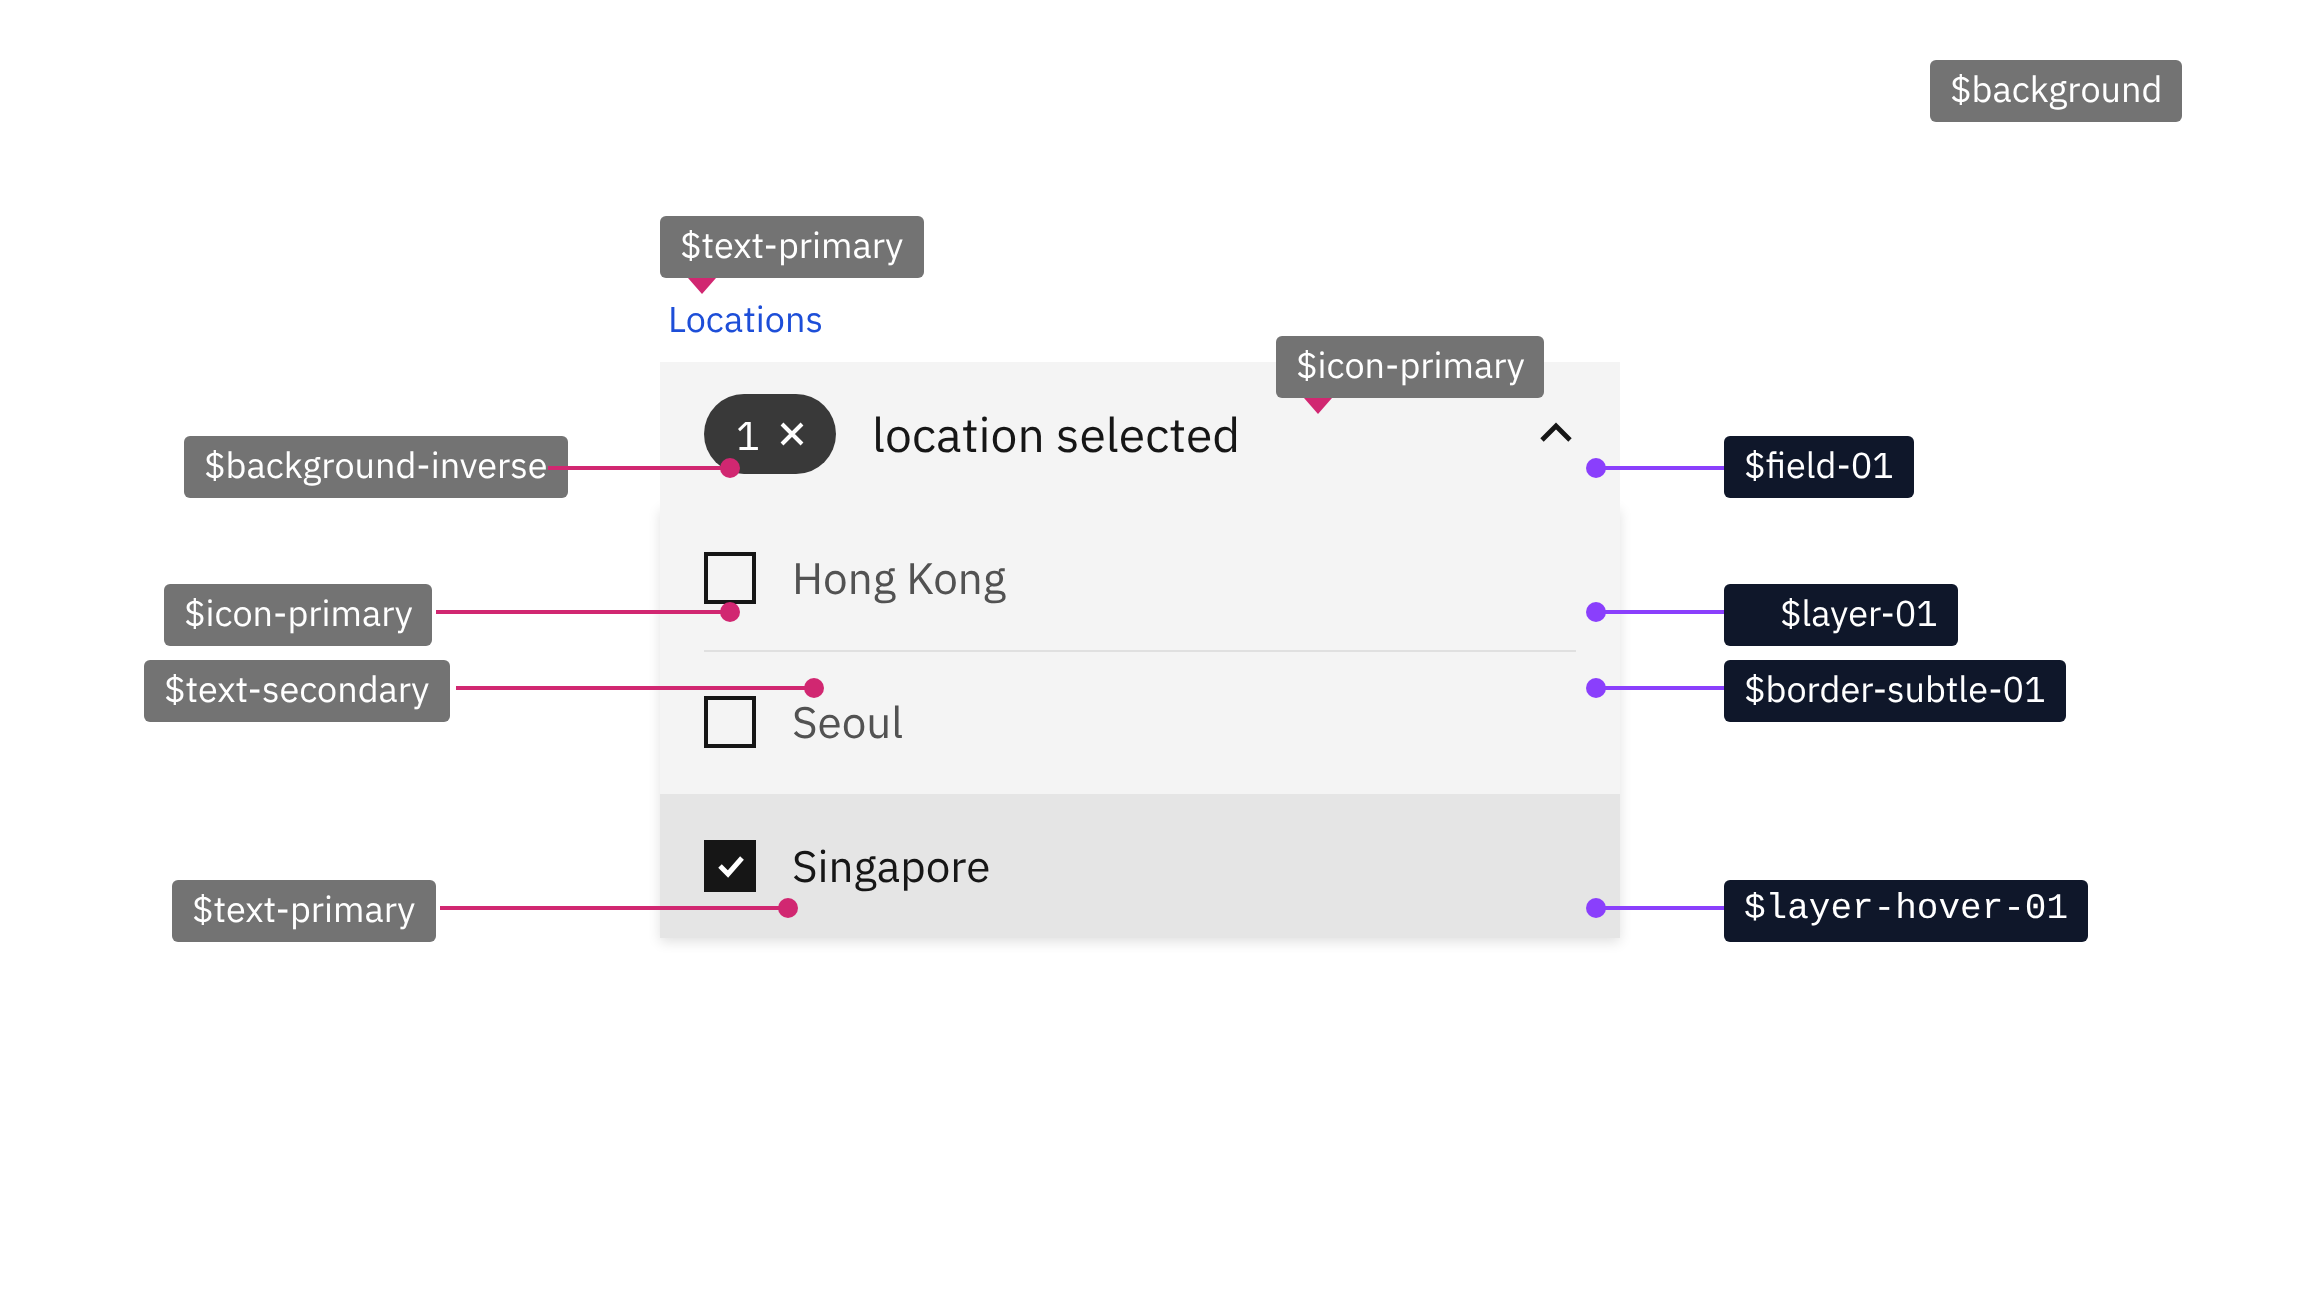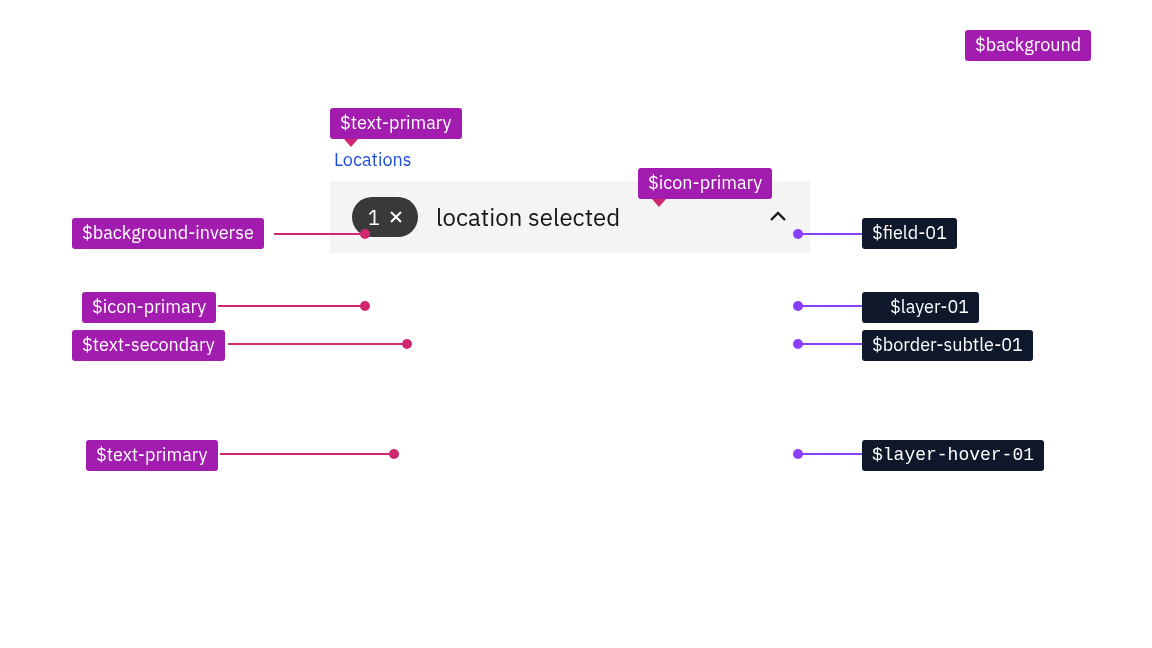--- a/index.html
+++ b/index.html
@@ -103,21 +103,21 @@
   .token {
     position: absolute;
     display: inline-block;
     color: #ffffff;
     font-size: 18px;
     line-height: 1;
     padding: 6px 10px 7px;
     border-radius: 3px;
     white-space: nowrap;
   }
-  .token.pink   { background: #a21caf; text-align: right; }
+  .token.pink   { background: #737373; text-align: right; }
   .token.purple { background: #0f172a; }
 
   .token.tail-bottom::after,
   .token.tail-top::after {
     content: "";
     position: absolute;
     left: 14px;
     width: 0; height: 0;
   }
   .token.tail-bottom::after {
@@ -164,29 +164,51 @@
       </span>
     </span>
     <span class="ms-summary">location selected</span>
     <span class="ms-chevron">
       <svg width="20" height="20" viewBox="0 0 20 20">
         <path d="M3 13 L10 6 L17 13" stroke="#161616" stroke-width="2.4" fill="none"></path>
       </svg>
     </span>
   </div>
 
+  <div class="ms-menu">
+
+    <div class="ms-option">
+      <span class="ms-checkbox"></span>
+      <span>Hong Kong</span>
+    </div>
+
+    <div class="ms-option">
+      <span class="ms-checkbox"></span>
+      <span>Seoul</span>
+    </div>
+
+    <div class="ms-option hover">
+      <span class="ms-checkbox checked">
+        <svg width="16" height="16" viewBox="0 0 16 16">
+          <path d="M3 8 L7 12 L14 4" stroke="#ffffff" stroke-width="2.5" fill="none"></path>
+        </svg>
+      </span>
+      <span>Singapore</span>
+    </div>
+
+  </div>
 </div>
 
 <span class="token pink" style="left:965px; top:30px;">$background</span>
 
 <span class="token pink tail-bottom" style="left:330px; top:108px;">$text-primary</span>
 
 <span class="token pink tail-bottom" style="left:638px; top:168px;">$icon-primary</span>
 
-<span class="token pink" style="left:72px; top:218px;">$background-inverse</span>
+<span class="token pink" style="left:92px; top:218px;">$background-inverse</span>
 <span class="dot pink" style="left:365px; top:234px;"></span>
 <span class="line h pink" style="left:274px; top:233px; width:91px;"></span>
 
 <span class="token purple" style="left:862px; top:218px;">$field-01</span>
 <span class="dot purple" style="left:798px; top:234px;"></span>
 <span class="line h purple" style="left:798px; top:233px; width:64px;"></span>
 
 <span class="token pink" style="left:82px; top:292px;">$icon-primary</span>
 <span class="dot pink" style="left:365px; top:306px;"></span>
 <span class="line h pink" style="left:218px; top:305px; width:147px;"></span>

